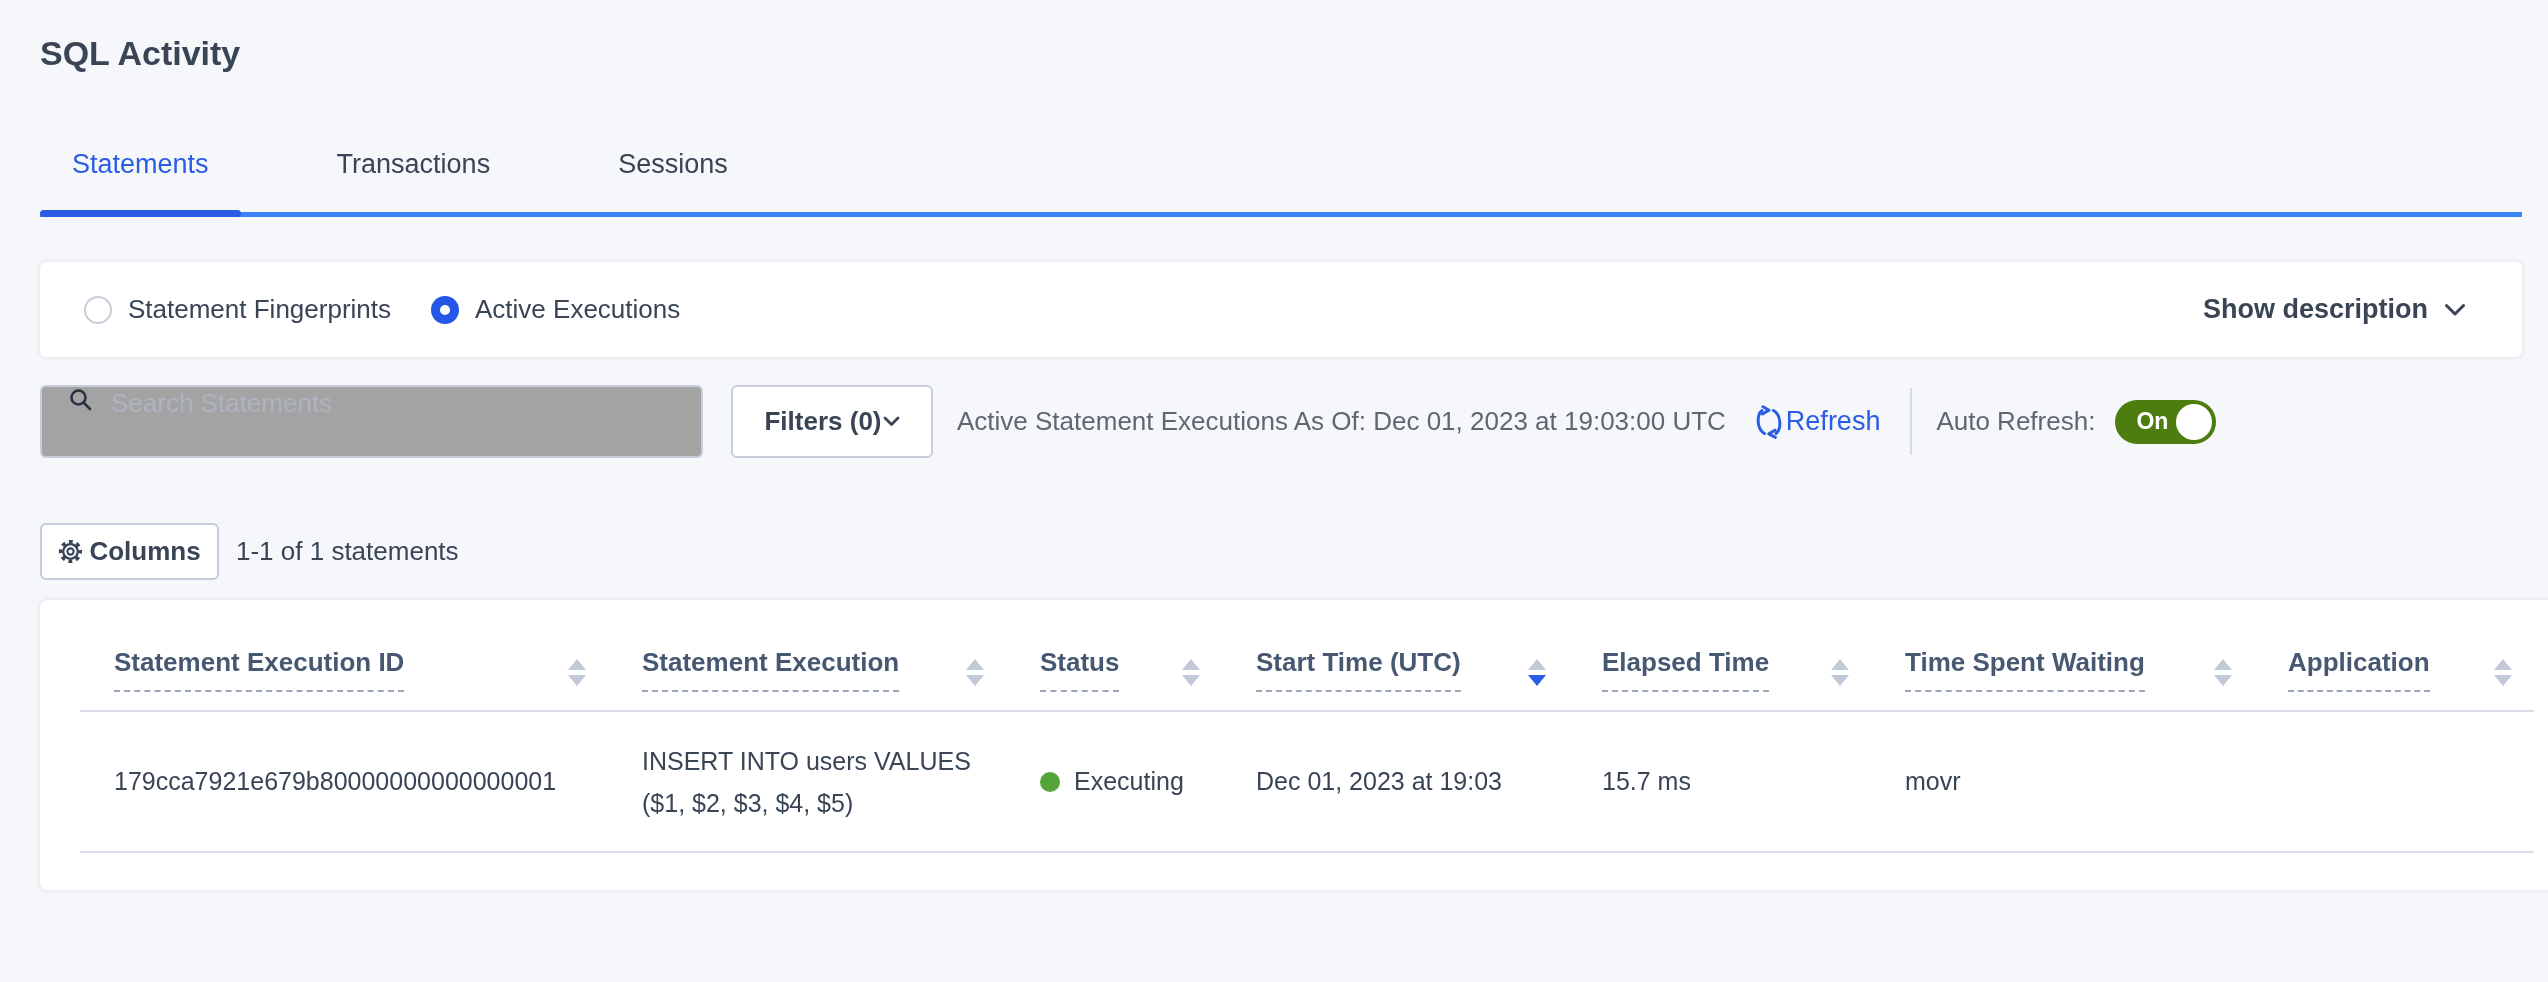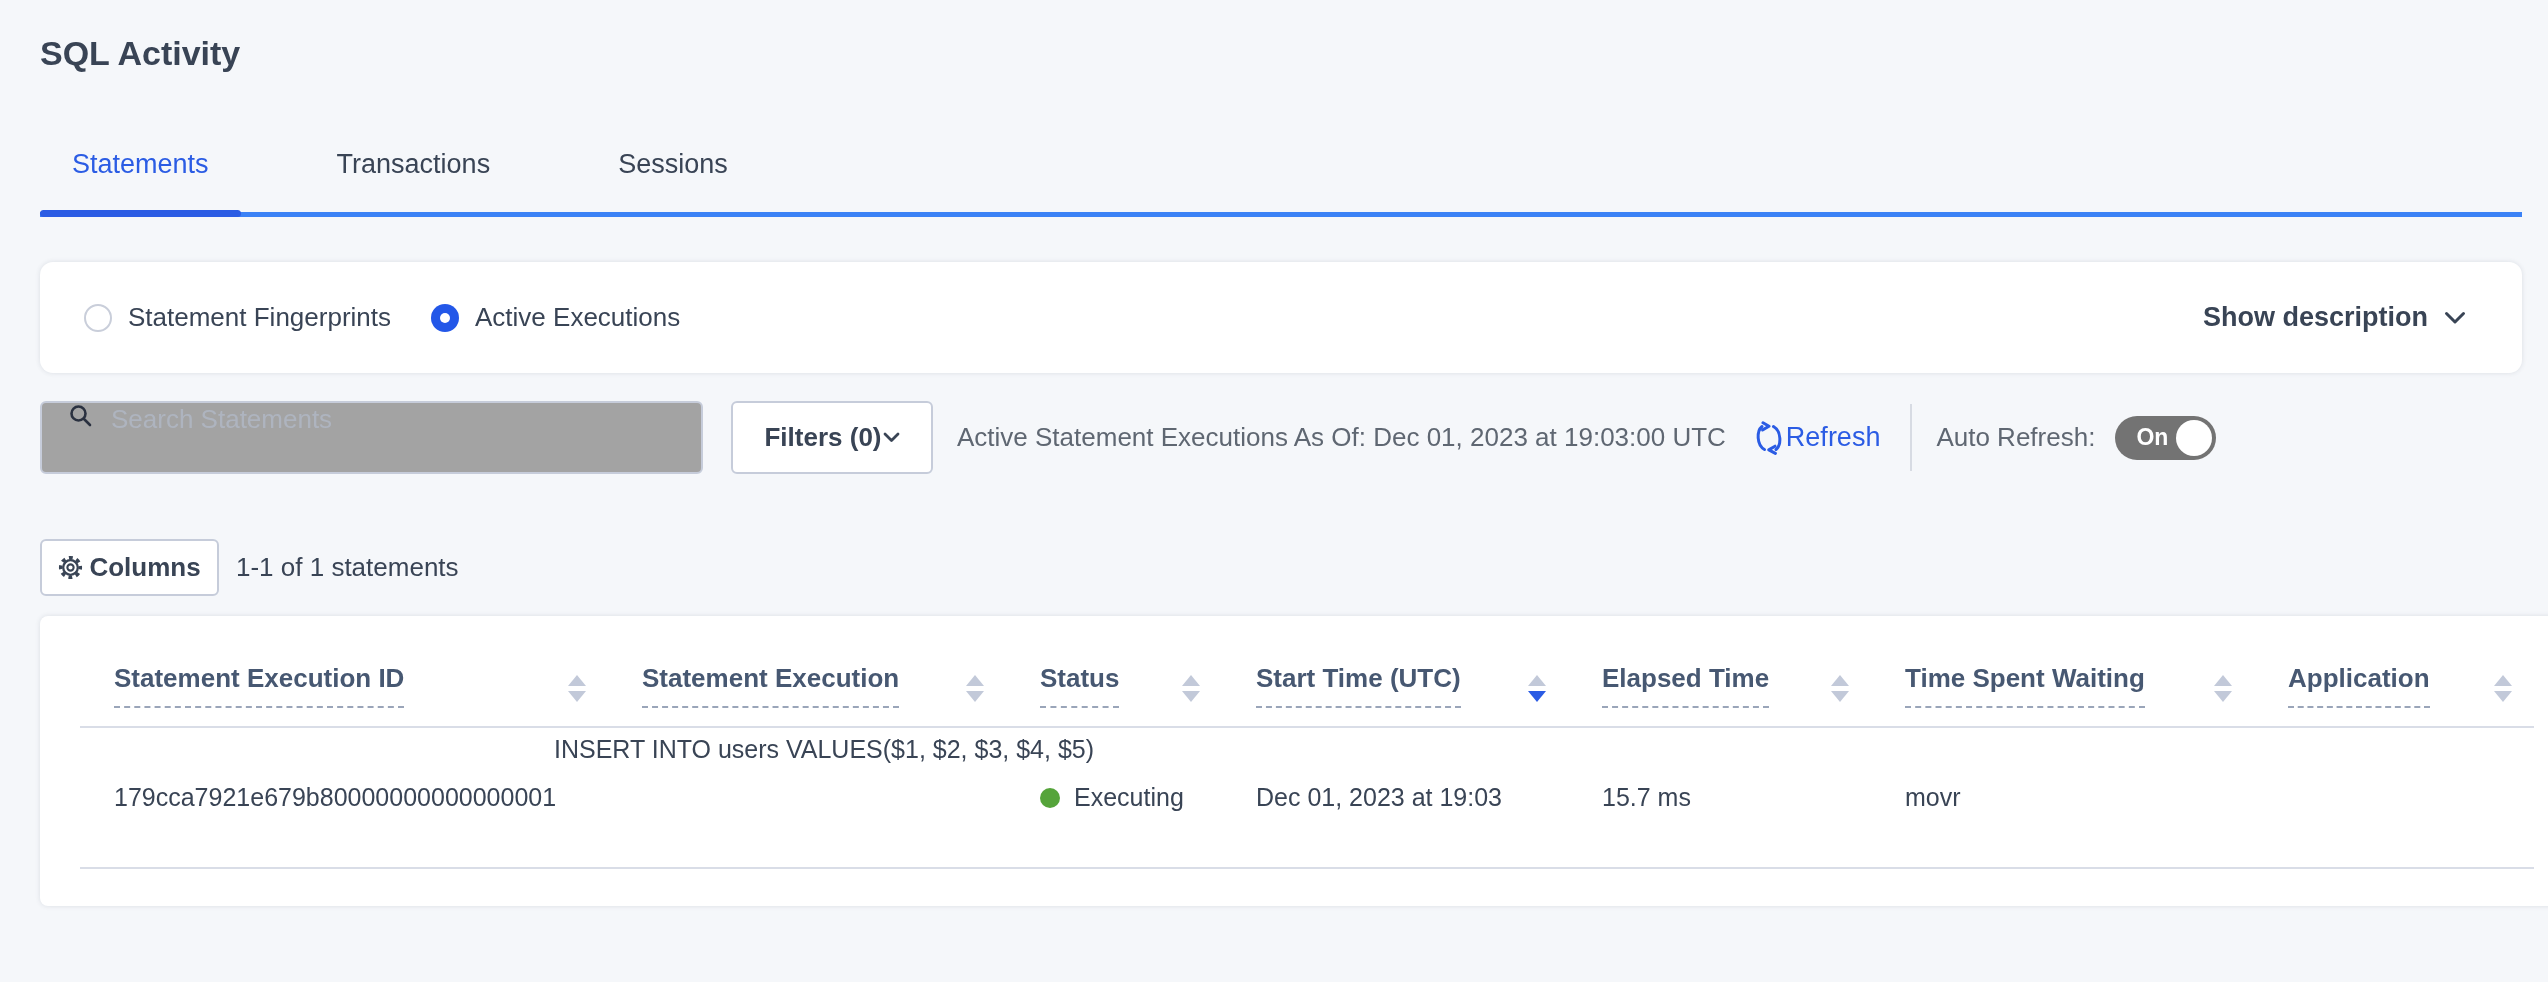--- a/index.html
+++ b/index.html
@@ -14,21 +14,21 @@
 
   .page-title { margin:0; padding-top:32px; font-size:34px; line-height:42px; font-weight:700; color:#394455; }
 
   
   .tabs { position:relative; margin-top:72px; width:2482px; border-bottom:5px solid #3b82f6; display:flex; }
   .tab { position:relative; font-size:27px; line-height:36px; padding:0 32px 30px 32px; margin-right:64px; color:#394455; cursor:pointer; white-space:nowrap; }
   .tab.active { color:#2B5CE4; }
   .tab.active::after { content:""; position:absolute; left:0; right:0; bottom:-5px; height:7px; border-radius:4px; background:#2B5CE4; }
 
   
-  .radio-card { margin-top:45px; width:2482px; height:111px; background:#fff; border-radius:13px;
+  .radio-card { margin-top:45px; width:2482px; height:95px; background:#fff; border-radius:6px;
     box-shadow:0 0 5px rgba(60,70,90,0.14); display:flex; align-items:center; padding:0 56px 0 44px; }
   .radio-opt { display:flex; align-items:center; margin-right:40px; cursor:pointer; }
   .radio-circle { width:28px; height:28px; border-radius:50%; border:2px solid #C9CEDA; background:#fff; margin-right:16px;
     display:flex; align-items:center; justify-content:center; flex:0 0 auto; }
   .radio-opt.selected .radio-circle { border:none; background:#2357E8; }
   .radio-inner { display:none; width:10px; height:10px; border-radius:50%; background:#fff; }
   .radio-opt.selected .radio-inner { display:block; }
   .radio-label { font-size:26px; color:#394455; }
   .show-desc { margin-left:auto; display:flex; align-items:center; gap:16px; font-size:27px; font-weight:600; color:#394455; cursor:pointer; }
 
@@ -37,21 +37,21 @@
   .search-box { width:663px; border:2px solid #C6CCDA; border-radius:6px; background:#a3a3a3; display:flex; align-items:flex-start; padding-left:26px; }
   .search-box input { border:0; outline:0; background:transparent; font-family:inherit; font-size:26px; margin-left:16px; width:440px; color:#394455; }
   .search-box input::placeholder { color:#AEB4BF; }
   .filters-btn { margin-left:28px; width:202px; border:2px solid #C6CCDA; border-radius:6px; background:#fff;
     display:flex; align-items:center; justify-content:center; gap:1px; font-size:26px; font-weight:600; color:#394455; cursor:pointer; }
   .asof { margin-left:24px; align-self:center; font-size:26px; color:#5F6772; white-space:nowrap; }
   .refresh { margin-left:26px; align-self:center; display:flex; align-items:center; gap:0; color:#2B5CE4; font-size:27px; cursor:pointer; white-space:nowrap; }
   .vdiv { margin-left:30px; margin-top:3px; margin-bottom:3px; width:2px; background:#D7DBE3; }
   .auto-label { margin-left:24px; align-self:center; font-size:26px; color:#5F6772; white-space:nowrap; }
   .toggle { margin-left:20px; align-self:center; width:101px; height:44px; border-radius:22px; background:#9AA3B5; position:relative; display:flex; align-items:center; cursor:pointer; }
-  .toggle.on { background:#737373; }
+  .toggle.on { background:#4d7c0f; }
   .toggle-text { color:#fff; font-size:23px; font-weight:700; margin-left:21px; }
   .toggle-knob { position:absolute; right:4px; top:4px; width:36px; height:36px; border-radius:50%; background:#fff; }
 
   
   .columns-row { margin-top:65px; display:flex; align-items:center; }
   .columns-btn { width:179px; height:57px; border:2px solid #C6CCDA; border-radius:6px; background:#fff;
     display:flex; align-items:center; justify-content:center; gap:6px; font-size:26px; font-weight:600; color:#394455; cursor:pointer; }
   .count { margin-left:17px; font-size:26px; color:#394455; }
 
   
@@ -60,21 +60,21 @@
   .thead, .trow { display:grid; grid-template-columns:528px 398px 216px 346px 303px 383px 280px; }
   .thead { height:112px; border-bottom:2px solid #D9DDE7; }
   .th { position:relative; display:flex; align-items:flex-end; padding:0 60px 18px 34px; cursor:pointer; }
   .th-label { font-size:26px; font-weight:700; color:#475872; border-bottom:2px dashed #9AA5B9; padding-bottom:12px; white-space:nowrap; }
   .sort { position:absolute; right:22px; bottom:24px; display:flex; flex-direction:column; gap:5px; }
   .tri-up { width:0; height:0; border-left:9px solid transparent; border-right:9px solid transparent; border-bottom:11px solid #C2C9D9; }
   .tri-down { width:0; height:0; border-left:9px solid transparent; border-right:9px solid transparent; border-top:11px solid #C2C9D9; }
   .th.sorted-desc .tri-down { border-top-color:#2B5CE4; }
   .trow { min-height:141px; border-bottom:2px solid #D9DDE7; }
   .td { display:flex; align-items:center; padding-left:34px; font-size:25px; color:#394455; white-space:nowrap; }
-  .td.sql { align-items:flex-start; justify-content:center; line-height:42px; }
+  .td.sql { flex-direction:column; align-items:flex-start; justify-content:center; line-height:42px; }
   .status-dot { width:20px; height:20px; border-radius:50%; background:#55A43A; margin-right:14px; flex:0 0 auto; }
 
   svg { display:block; }
 </style>
 </head>
 <body>
 
 <div class="page">
 
   <h1 class="page-title">SQL Activity</h1>

